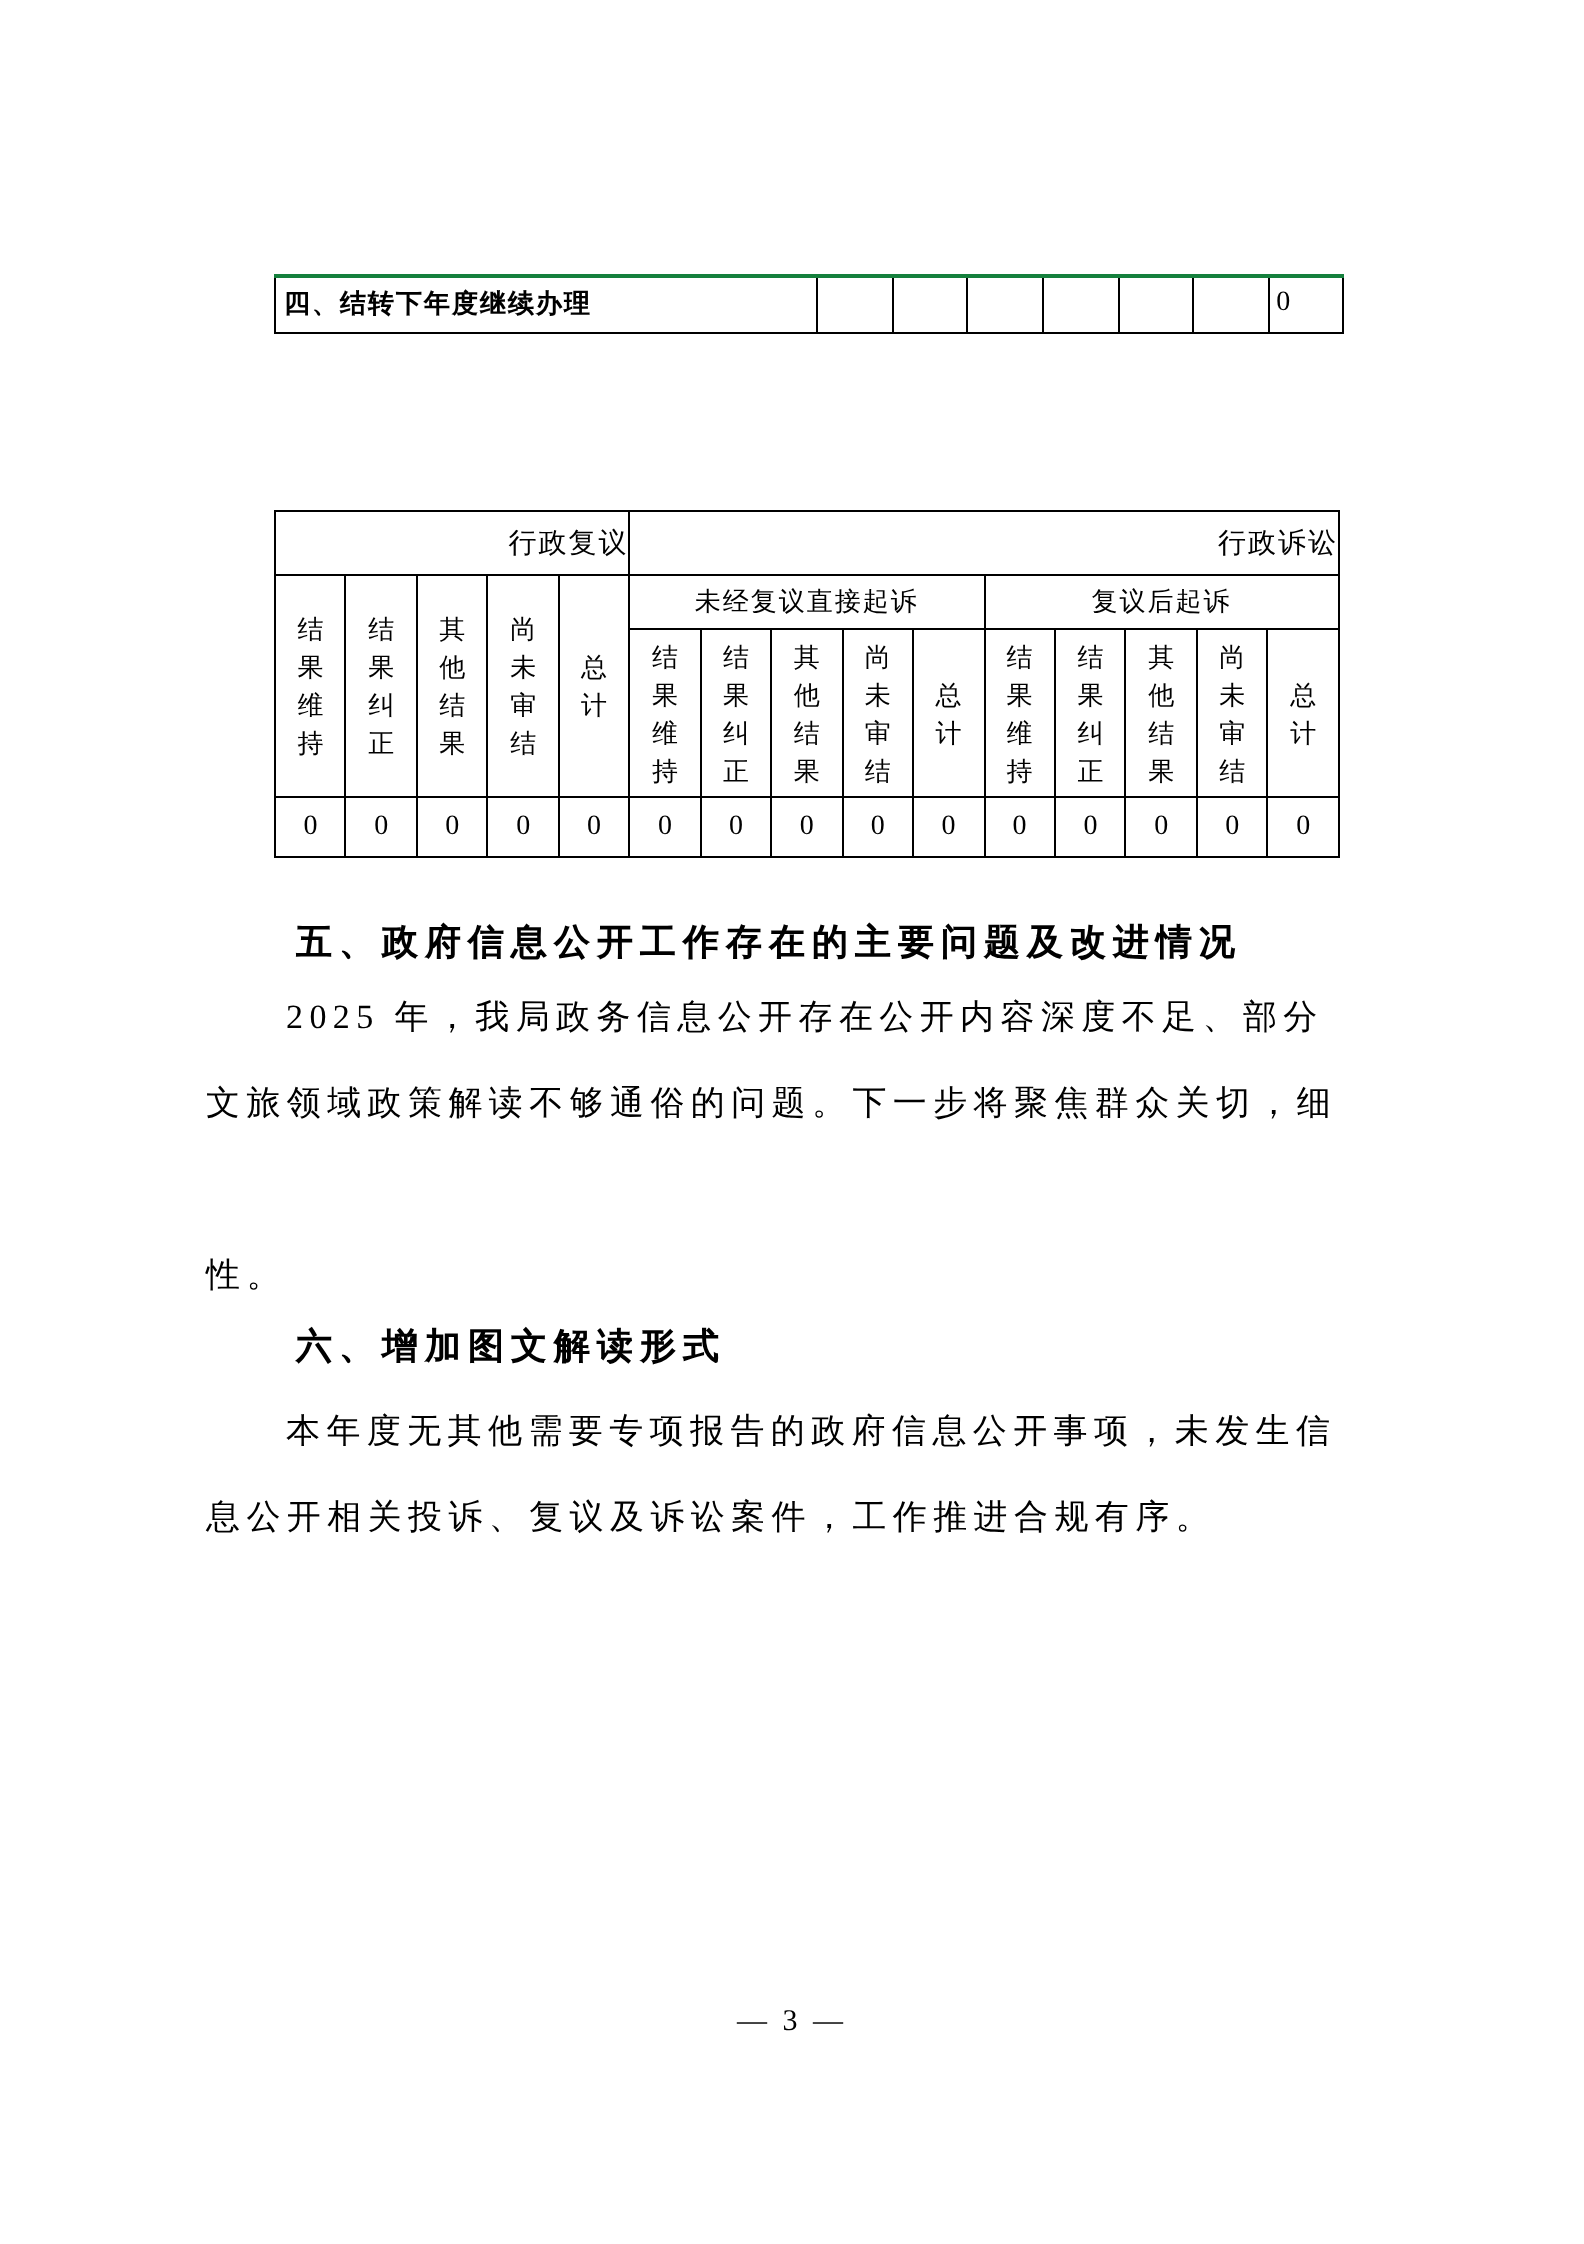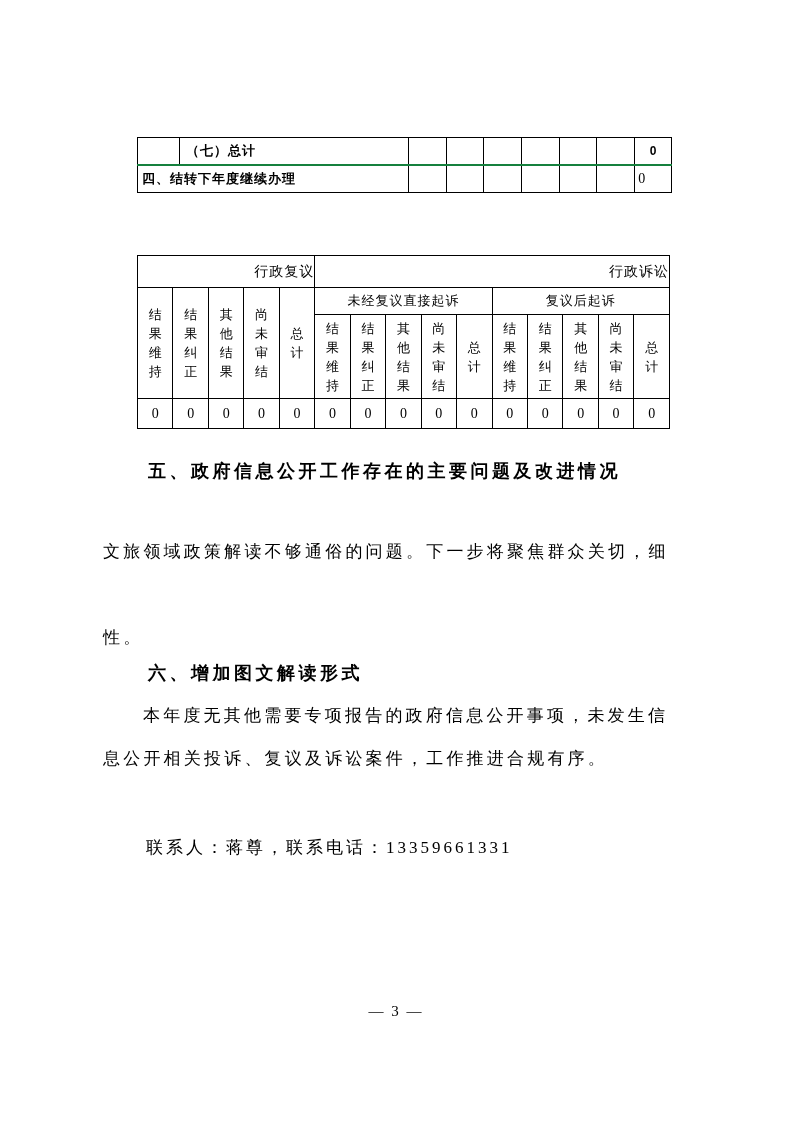--- a/index.html
+++ b/index.html
@@ -152,31 +152,20 @@
         <col style="width:229px">
       <col style="width:37.7px">
         <col style="width:37.7px">
         <col style="width:37.7px">
       <col style="width:37.7px">
         <col style="width:37.7px">
         <col style="width:37.7px">
         <col>
     </colgroup>
     <tbody>
-        <tr>
-      <td class="cnarrow"></td>
-      <td class="clabel">（七）总计</td>
-      <td></td>
-      <td></td>
-      <td></td>
-      <td></td>
-      <td></td>
-      <td></td>
-      <td class="btotal">0</td>
-    </tr>
     <tr class="sep">
       <td class="clabel2" colspan="2">四、结转下年度继续办理</td>
       <td></td>
       <td></td>
       <td></td>
       <td></td>
       <td></td>
       <td></td>
       <td class="rtotal">0</td>
     </tr>
@@ -258,24 +247,24 @@
       <td class="val">0</td>
       <td class="val">0</td>
       <td class="val">0</td>
       <td class="val">0</td>
       <td class="val">0</td>
     </tr>
   </tbody>
     </table>
 
   <div class="heading h5">五、政府信息公开工作存在的主要问题及改进情况</div>
+  <div class="docline indent" style="top:487px">2025 年，我局政务信息公开存在公开内容深度不足、部分</div>
   <div class="docline" style="top:530px">文旅领域政策解读不够通俗的问题。下一步将聚焦群众关切，细</div>
   <div class="docline" style="top:616px">性。</div>
 
   <div class="heading h6">六、增加图文解读形式</div>
   <div class="docline" style="top:737px">息公开相关投诉、复议及诉讼案件，工作推进合规有序。</div>
   <div class="docline indent" style="top:694px">本年度无其他需要专项报告的政府信息公开事项，未发生信</div>
 
-  <div class="contact">联系人：蒋尊，联系电话：13359661331</div>
 
   <div class="page-number">— 3 —</div>
 
 </div>
 
 </body></html>

